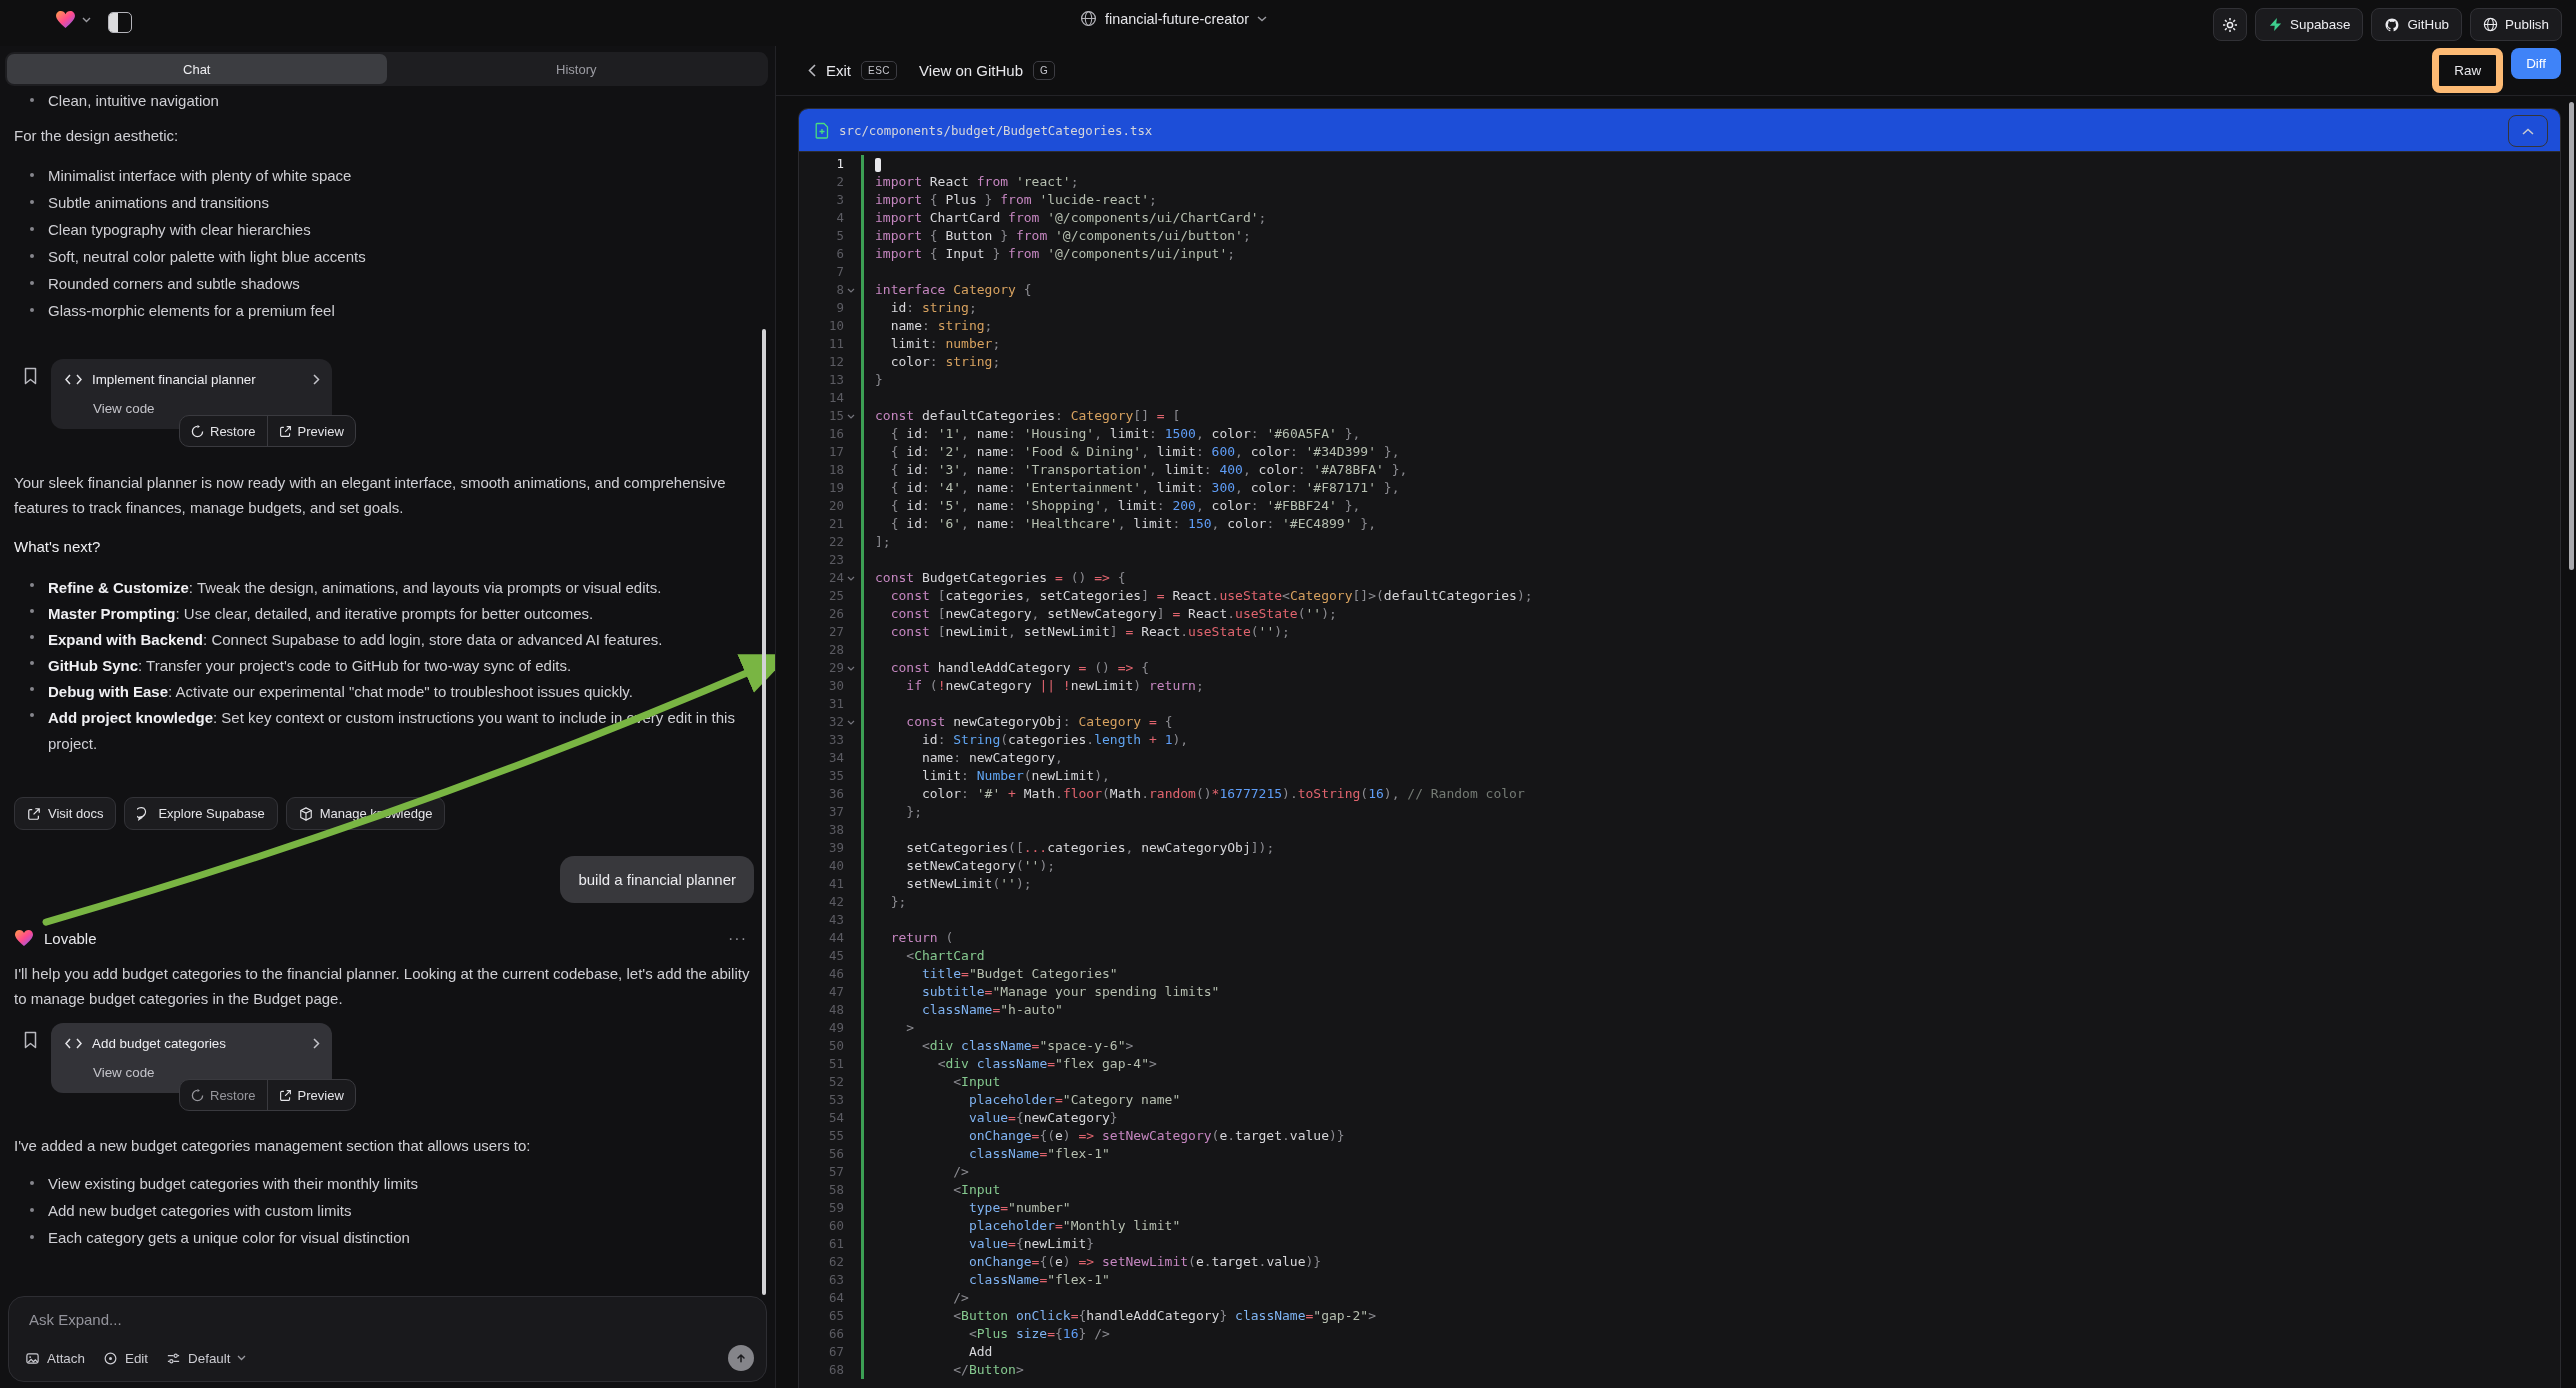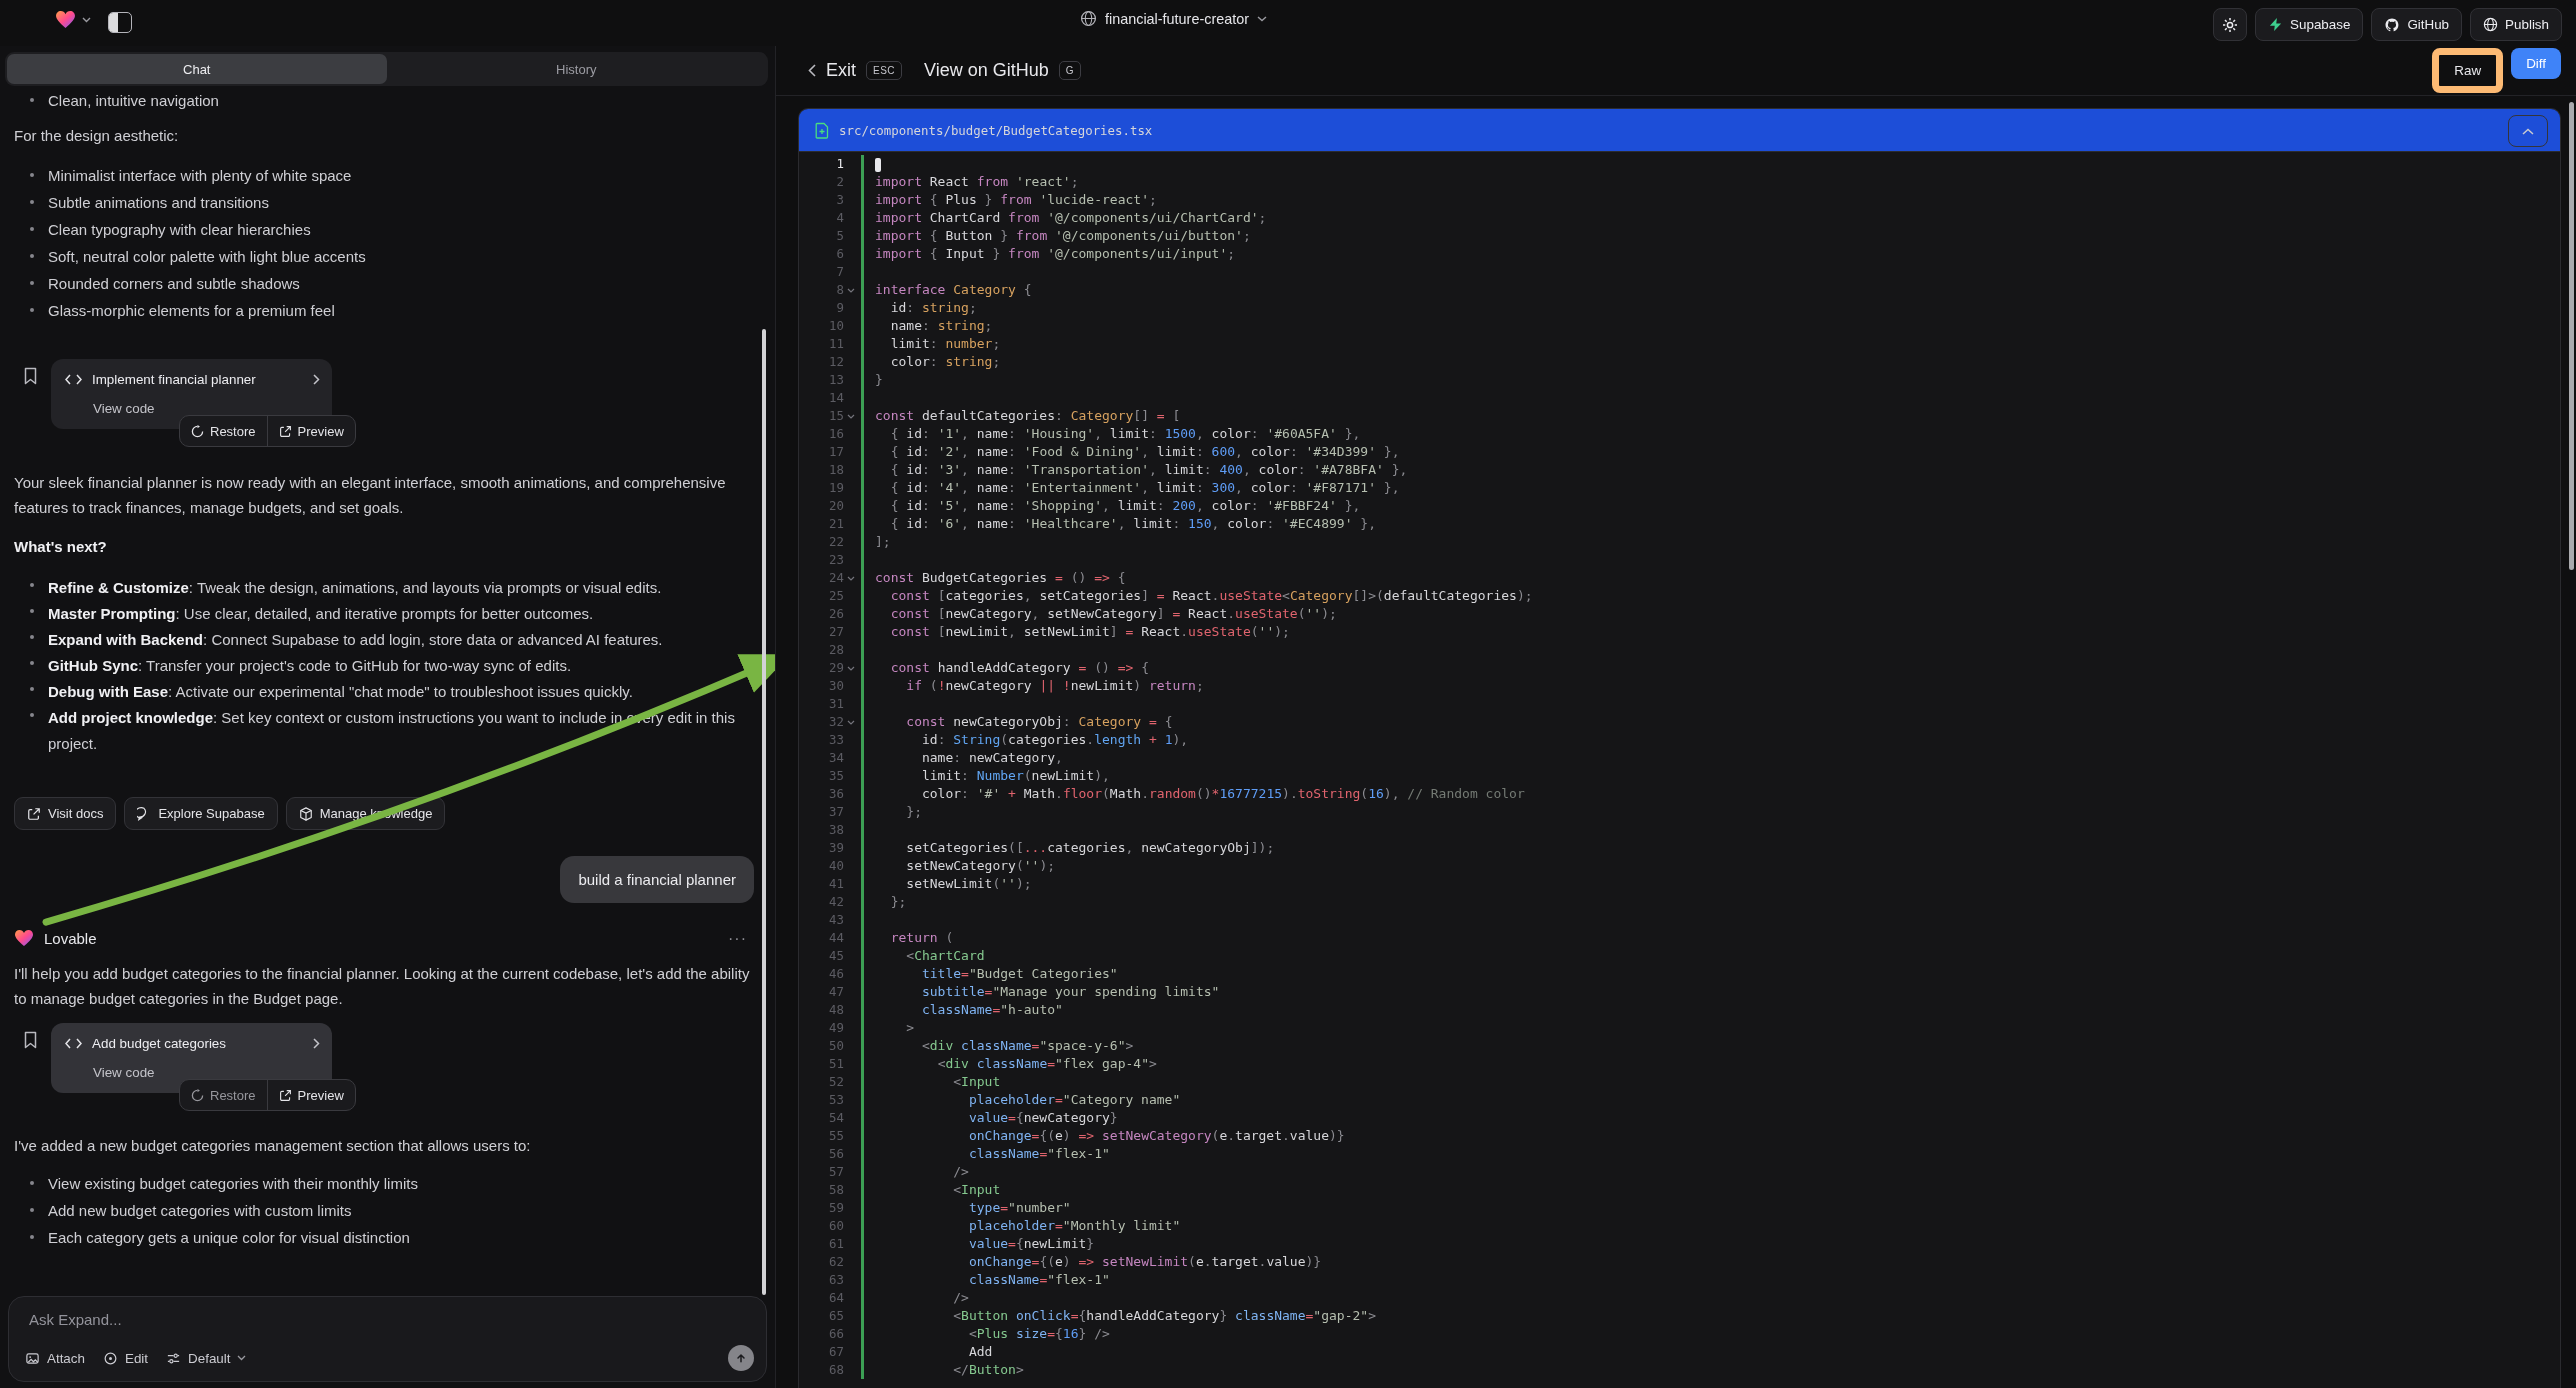--- a/index.html
+++ b/index.html
@@ -19,21 +19,21 @@
         border:1px solid #313136;border-radius:8px;font-size:13.4px;color:#ededf1;cursor:pointer}
   .tbtn.iconic{padding:0 8px}
 
   
   .chat-panel{position:absolute;top:46px;left:0;width:775px;bottom:0;background:#111113;overflow:hidden}
   .tabs{position:absolute;top:6px;left:5px;right:7px;height:30px;background:#1e1e21;border-radius:9px;display:flex;padding:2px}
   .tab{flex:1;display:flex;align-items:center;justify-content:center;font-size:13px;color:#9c9ca3;border-radius:7px;cursor:pointer}
   .tab.active{background:#3c3d41;color:#ededf0}
   .chat-scroll{position:absolute;left:0;right:0;top:38px;bottom:100px;overflow:hidden;padding:6px 14px 0 14px;font-size:15px;line-height:25px}
   .ptext{margin:0;color:#cfcfd4}
-  .bold{font-weight:bold;color:#f0f0f3}
+  .bold{font-weight:normal;color:#f0f0f3}
   ul.blist{list-style:none;margin:0;padding:0}
   ul.blist li{position:relative;padding-left:34px;line-height:21px;margin-bottom:6px;color:#cfcfd4}
   ul.blist.wide li{line-height:26px;margin-bottom:0}
   ul.blist li::before{content:"";position:absolute;left:16px;top:8px;width:4px;height:4px;border-radius:50%;background:#86868d}
   ul.blist li b{color:#f0f0f3}
 
   .cardwrap{position:relative;margin-left:37px;width:226px}
   .bookmark{position:absolute;left:-28px;top:8px}
   .jumpcard{background:#232327;border-radius:12px;padding:9px 12px 8px 14px;width:255px}
   .jumpcard.hl{background:#333338}
@@ -62,21 +62,21 @@
 
   .ask-box{position:absolute;left:8px;right:8px;bottom:6px;height:84px;background:#19191c;border:1px solid #2e2e33;border-radius:16px}
   .ask-ph{position:absolute;left:20px;top:14px;font-size:15px;color:#93939b;cursor:text}
   .ask-row{position:absolute;left:16px;right:12px;bottom:10px;display:flex;align-items:center;gap:18px}
   .askbtn{display:flex;align-items:center;gap:7px;font-size:13.4px;color:#cbcbd1;cursor:pointer}
   .send{margin-left:auto;width:26px;height:26px;border-radius:50%;background:#85858a;display:flex;align-items:center;justify-content:center;cursor:pointer}
 
   
   .editor-panel{position:absolute;top:46px;left:775px;right:0;bottom:0;background:#0f0f10;border-left:1px solid #232327}
   .editor-header{height:49px;border-bottom:1px solid #232327;display:flex;align-items:center;padding-left:32px}
-  .eh-item{font-size:18px;color:#e8e8ec;cursor:pointer}
+  .eh-item{font-size:15px;color:#e8e8ec;cursor:pointer}
   .kbd{font-size:10px;letter-spacing:0.5px;color:#c6c6cd;border:1px solid #3c3c42;border-radius:5px;padding:3px 6px;margin-left:10px}
   .gap22{width:22px}
   .raw-diff{margin-left:auto;margin-right:15px;display:flex;gap:8px}
   .rbtn{height:31px;padding:0 15px;display:flex;align-items:center;font-size:13.4px;border-radius:8px;cursor:pointer}
   .rbtn.raw{border:7px solid #fdba74;color:#e8e8ec;background:transparent}
   .rbtn.diff{background:#3f83f8;color:#fff}
 
   .file-card{position:absolute;left:22px;right:15px;top:62px;bottom:0;background:#151517;
              border:1px solid #2b2b2f;border-bottom:none;border-radius:10px 10px 0 0;overflow:hidden}
   .file-header{height:42px;background:#1d4ed8;border-bottom:1px solid #2b2b2f;display:flex;align-items:center;padding:0 16px;gap:10px}

